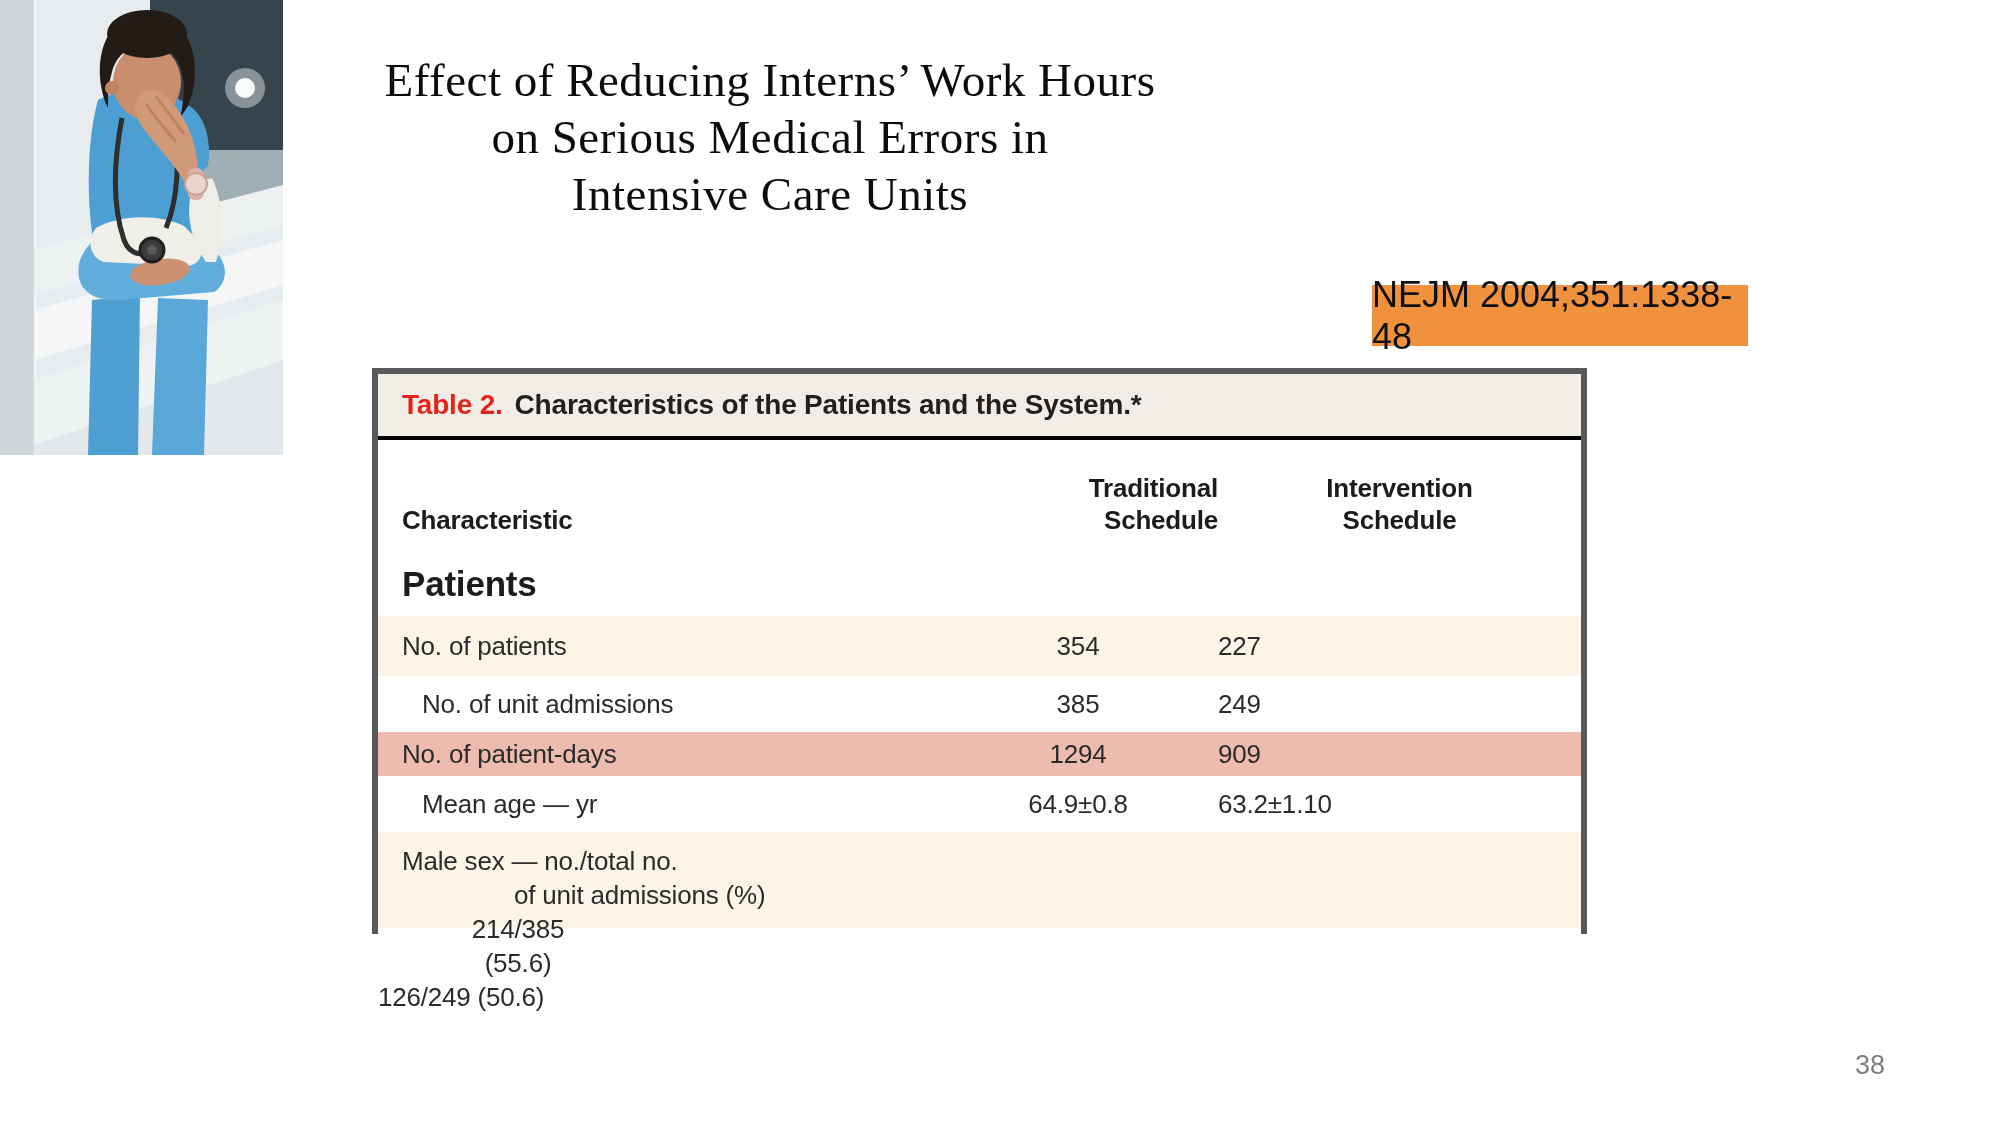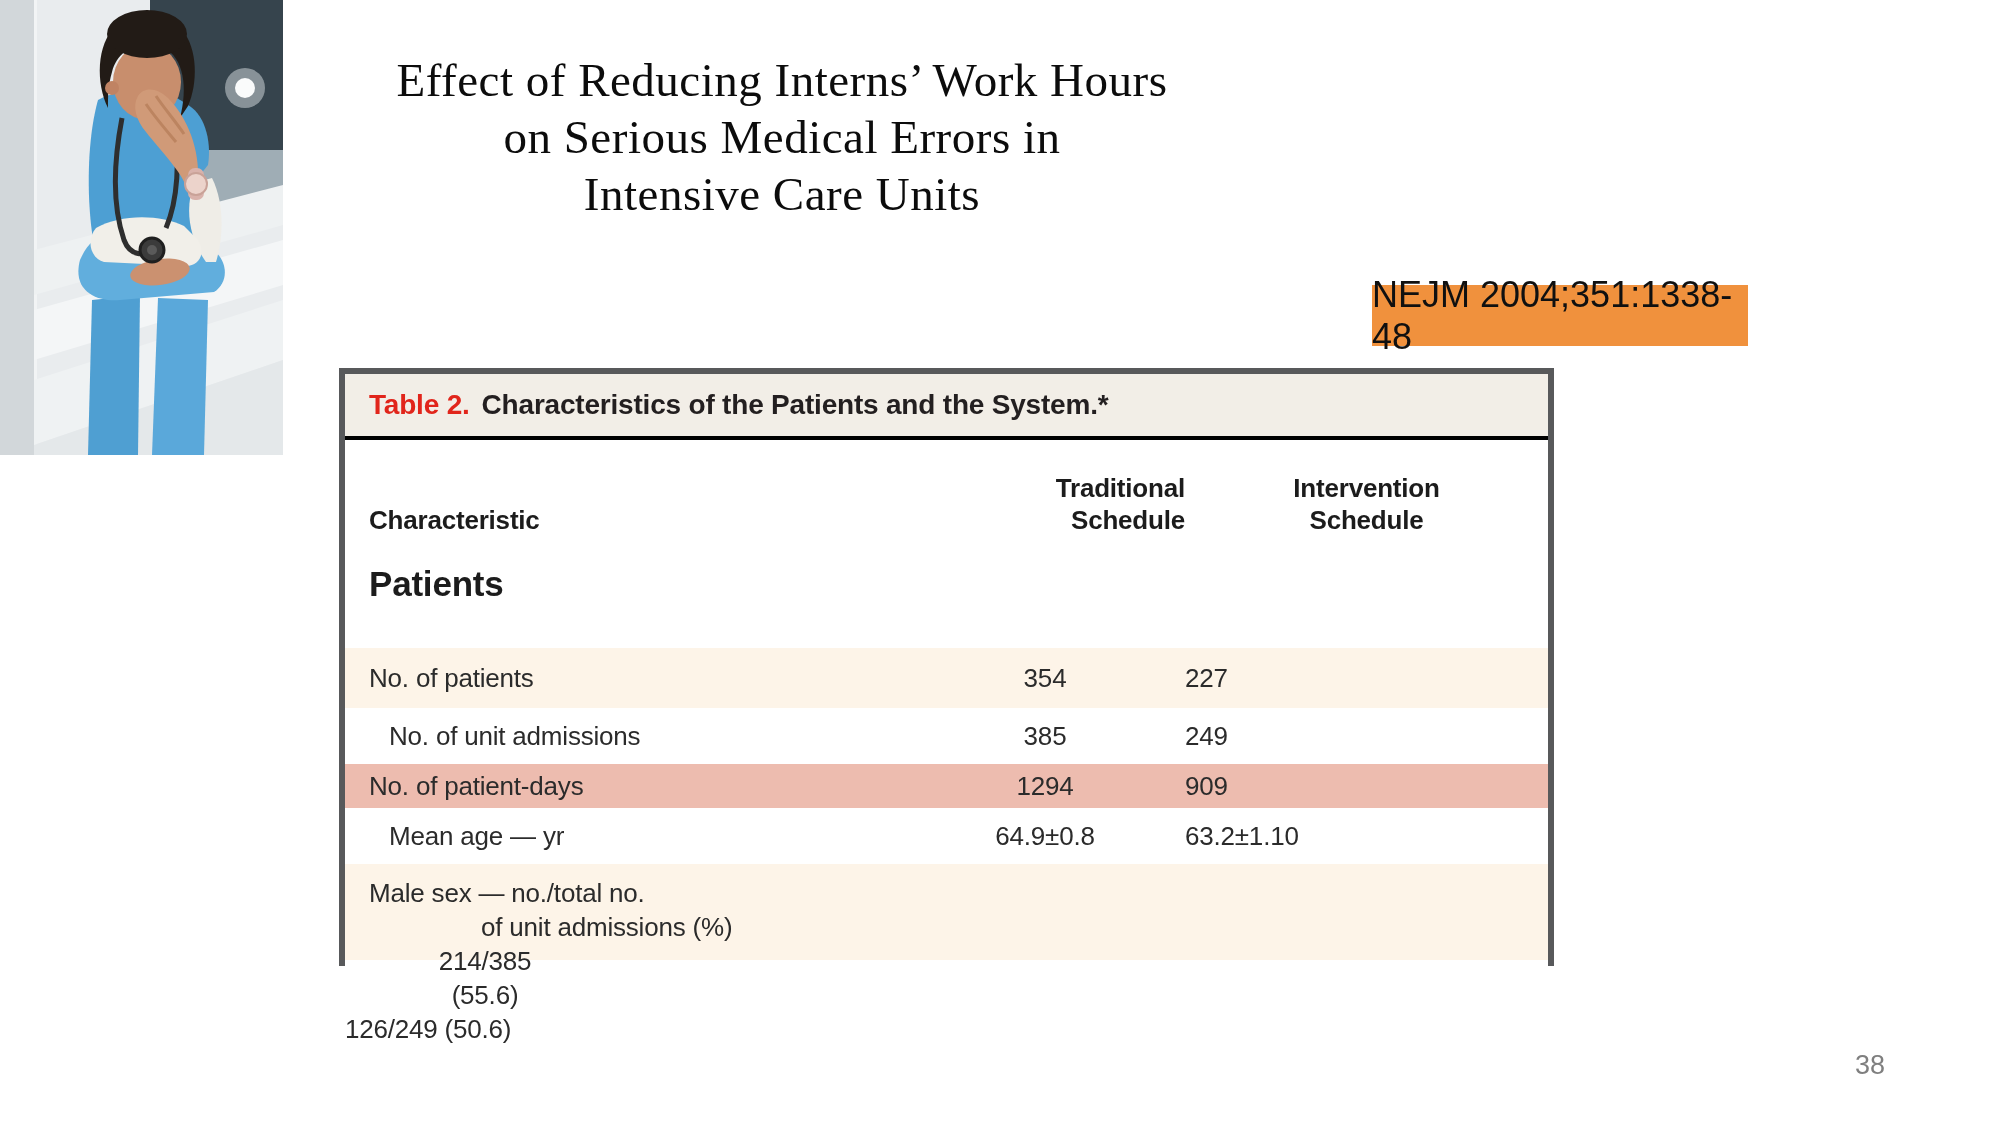--- a/index.html
+++ b/index.html
@@ -5,31 +5,31 @@
   * { margin:0; padding:0; box-sizing:border-box; }
   html,body { width:2000px; height:1125px; background:#ffffff; overflow:hidden;
               font-family:"Liberation Sans", sans-serif; }
   .slide { position:relative; width:2000px; height:1125px; background:#ffffff; }
 
   
   .photo { position:absolute; left:0; top:0; width:283px; height:455px; overflow:hidden; }
   .photo svg { display:block; }
 
   
-  .title { position:absolute; left:312px; top:52px; width:940px; text-align:center;
+  .title { position:absolute; left:300px; top:52px; width:940px; text-align:center;
            font-family:"Liberation Serif", serif; font-size:47px; line-height:57px;
            color:#0c0c0c; font-weight:400; letter-spacing:0.5px; }
 
   
   .badge { position:absolute; left:1372px; top:257px; width:376px; height:61px;
            background:#F0913D; color:#101010; font-size:36px;
            display:flex; align-items:center; justify-content:center;margin-top:28px; }
 
   
-  .nejm-table { position:absolute; left:339px; top:368px; width:1215px;
+  .nejm-table { position:absolute; left:372px; top:368px; width:1215px;
                 border-left:6px solid #58595B; border-right:6px solid #58595B;
                 border-top:6px solid #58595B; background:#ffffff;
                 color:#2b2b2b; letter-spacing:-0.2px; }
   .t-caption { height:66px; background:#F2EEE7; border-bottom:4px solid #000000;
                display:flex; align-items:center; padding-left:24px;
                font-size:28px; font-weight:700; color:#231f20; }
   .t-caption .red { color:#E1251B; margin-right:12px; white-space:nowrap; }
 
   .t-colheads { height:112px; display:flex; align-items:flex-end;
                 padding-bottom:16px; font-weight:700; font-size:26px; color:#1c1c1c; }
@@ -42,21 +42,21 @@
   .t-group { height:64px; display:flex; align-items:center; padding-left:24px;
              font-weight:700; font-size:35px; color:#1c1c1c; }
 
   .row { display:flex; align-items:center; font-size:26px; }
   .row .cell-label { flex:1; padding-left:24px; }
   .row .cell-trad  { width:280px; text-align:center; }
   .row .cell-int   { width:363px; text-align:left; }
   .bg-cream     { background:#FDF4E8; }
   .bg-white     { background:#ffffff;padding-left:20px; }
   .bg-highlight { background:#EDBCAF; }
-  .r1 { height:60px;margin-top:32px; } .r2 { height:56px; } .r3 { height:44px; } .r4 { height:56px; }
+  .r1 { height:60px; } .r2 { height:56px; } .r3 { height:44px; } .r4 { height:56px; }
   .r5 { height:96px; align-items:flex-start; padding-top:12px; line-height:34px;flex-direction:column; }
   .label-line2 { padding-left:112px; }
   .t-tail { height:6px; background:#ffffff; }
 
   
   .pagenum { position:absolute; left:1855px; top:1050px; font-size:27px; color:#7f7f7f; }
 </style>
 </head>
 <body>
 

